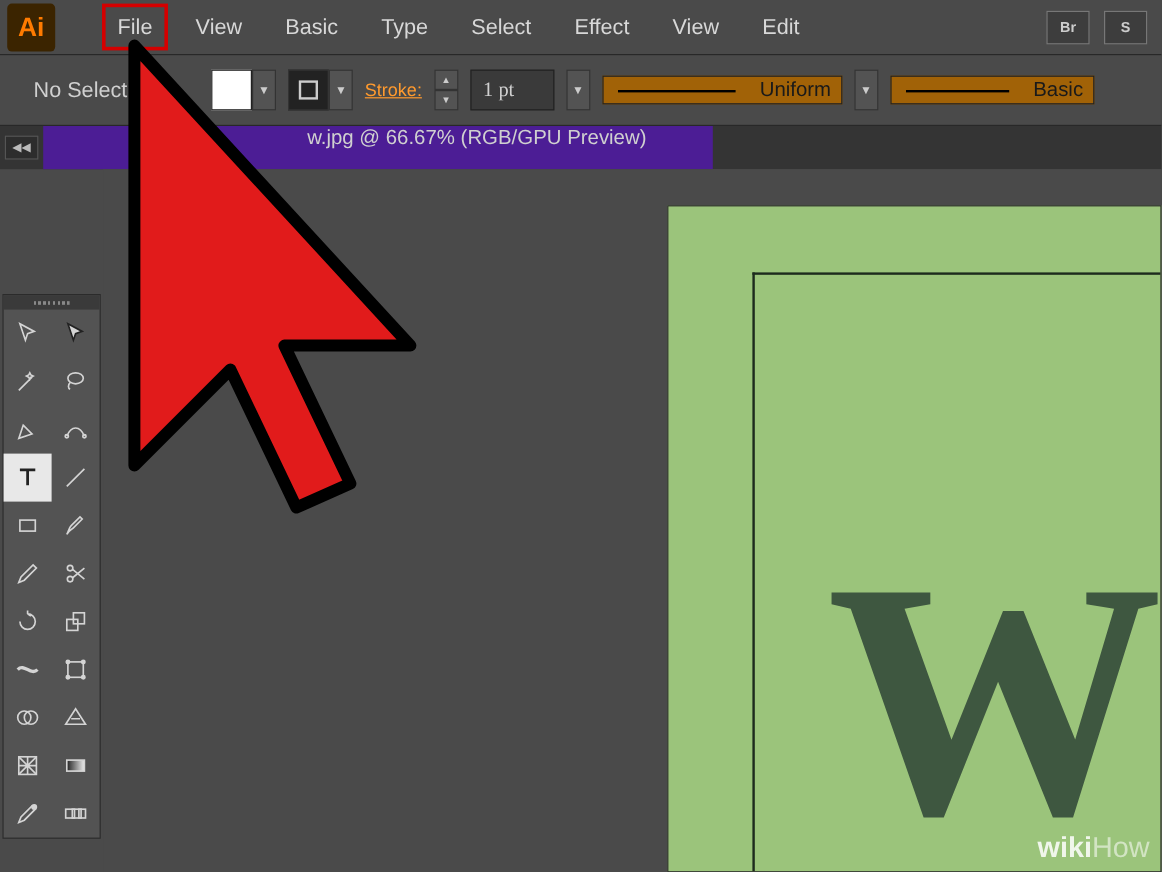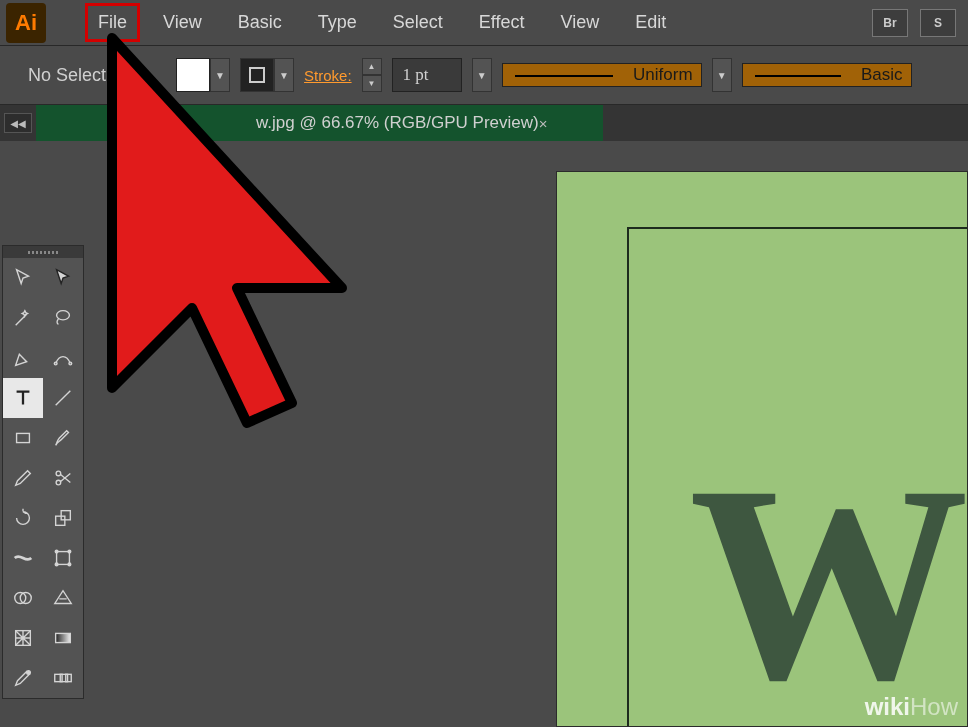--- a/index.html
+++ b/index.html
@@ -23,21 +23,21 @@
 .small-stack { display:flex; flex-direction:column; width:20px;}
 .small-stack div{height:17px; background:#535353; border:1px solid #333; display:flex;align-items:center;justify-content:center;color:#ccc;font-size:8px;}
 .pt-field { height:34px; background:#3a3a3a; border:1px solid #222; color:#d0d0d0; padding:0 10px; display:flex;align-items:center; font-size:17px; min-width:70px;font-family:Liberation Serif, serif;}
 .wide-field { height:24px; background:#a16207; border:1px solid #222; display:flex; align-items:center; justify-content:center; min-width:200px; position:relative; color:#1a1a1a; font-size:17px;}
 .wide-field .line{position:absolute; left:12px; right:88px; top:50%; height:2px; background:#000;}
 .wide-field span{margin-left:auto; padding-right:8px;}
 
 .doc-area { position: absolute; top:105px; left:0; right:0; bottom:0; background:#4a4a4a;}
 .tab-strip { height:36px; background:#343434; display:flex; align-items:center;}
 .panel-collapse { width:28px; height:20px; background:#2d2d2d; border:1px solid #555; color:#bbb; display:flex; align-items:center; justify-content:center; font-size:10px; margin:0 4px;}
-.tab { height:100%; display:flex; align-items:center; padding: 0 55px 0 220px; color:#d0d0d0; font-size:17px; background:#14532d; }
+.tab { height:100%; display:flex; align-items:center; padding: 0 55px 0 220px; color:#d0d0d0; font-size:17px; background:#4c1d95; gap:24px;flex-direction:column;}
 .tab-close{color:#bbb; font-size:15px; cursor:pointer;}
 
 .toolbox { position:absolute; left:2px; top:140px; width:82px; background:#535353; border:1px solid #2b2b2b; display:flex; flex-direction:column; z-index:5;}
 .toolbox-grip{height:12px; background:#3a3a3a; display:flex; align-items:center; justify-content:center;}
 .toolbox-grip::before{content:""; width:30px; height:3px; background:repeating-linear-gradient(90deg,#888 0 2px, transparent 2px 4px);}
 .tool-row { display:flex;}
 .tool-cell { width:41px; height:40px; display:flex; align-items:center; justify-content:center; color:#d4d4d4; cursor:pointer; position:relative;}
 .tool-cell.active{background:#e8e8e8; color:#222;}
 .tool-cell svg{width:22px;height:22px;stroke:#d4d4d4;fill:none;stroke-width:1.5;}
 .tool-cell.active svg{stroke:#222;}

